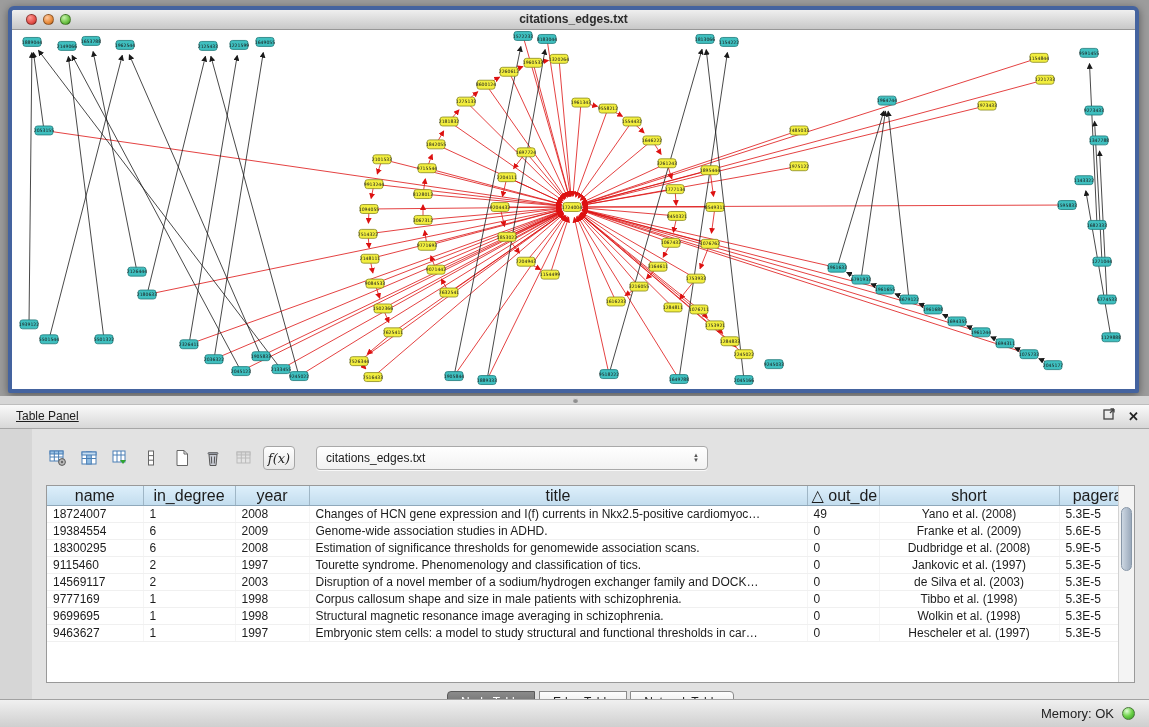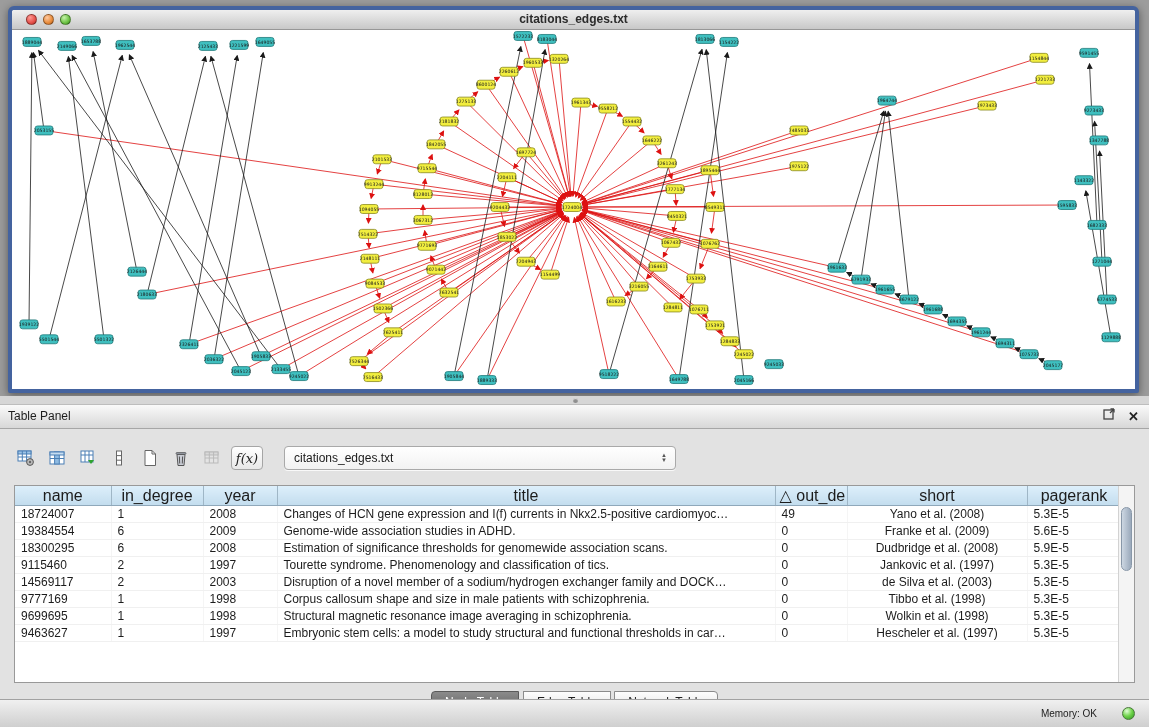--- a/index.html
+++ b/index.html
@@ -14,24 +14,24 @@
   .tl.min{left:31px;background:radial-gradient(circle at 35% 30%,#ffc9a0,#e88b3a 60%,#b35f1d);}
   .tl.zoom{left:48px;background:radial-gradient(circle at 35% 30%,#c5f3a9,#6cc244 60%,#3d8a20);}
   .net-canvas{position:absolute;top:20px;left:0;right:0;bottom:0;background:#fff;}
   .net-canvas svg{width:100%;height:100%;display:block;}
   svg text{font-family:"DejaVu Sans",sans-serif;}
 
   
   .bottom{position:absolute;left:0;top:396px;width:1149px;bottom:0;display:flex;flex-direction:column;background:#d6d6d6;}
   .splitter{height:8px;position:relative;}
   .splitter .dot{position:absolute;left:50%;top:2px;width:5px;height:5px;margin-left:-2px;border-radius:50%;background:#8f8f8f;box-shadow:inset 0 1px 1px rgba(255,255,255,.7);}
-  .panel-header{height:23px;line-height:23px;background:linear-gradient(#fafafa,#d7d7d7);border-top:1px solid #bdbdbd;border-bottom:1px solid #a6a6a6;padding:0 8px;font-size:12px;color:#1d1d1d;position:relative;}
+  .panel-header{height:23px;line-height:23px;background:linear-gradient(#fafafa,#d7d7d7);border-top:1px solid #bdbdbd;border-bottom:1px solid #a6a6a6;padding:0 16px;font-size:12px;color:#1d1d1d;position:relative;text-decoration:underline;}
   .ph-icons{position:absolute;right:10px;top:0;height:23px;display:flex;align-items:center;gap:12px;}
   .ph-icons .close-glyph{font-size:13px;font-weight:bold;color:#222;cursor:default;line-height:1;}
-  .panel-body{flex:1;background:#e2e2e2;padding:14px 14px 0 14px;overflow:hidden;}
+  .panel-body{flex:1;background:#e2e2e2;padding:14px 14px 0 14px;overflow:hidden;margin-left:32px;}
 
   
   .toolbar{height:30px;display:flex;align-items:center;gap:7px;}
   .tool-btn{width:24px;height:24px;display:inline-flex;align-items:center;justify-content:center;border-radius:4px;}
   .tool-btn.disabled{opacity:.45;}
   .fx-btn{width:30px;height:22px;border:1px solid #a5a5a5;border-radius:4px;background:linear-gradient(#ffffff,#e8e8e8);font-family:"DejaVu Serif",serif;font-style:italic;font-size:13px;color:#222;display:inline-flex;align-items:center;justify-content:center;}
   .dropdown{margin-left:14px;width:390px;height:22px;background:linear-gradient(#ffffff,#f2f2f2);border:1px solid #a9a9a9;border-radius:4px;display:flex;align-items:center;font-size:12px;color:#1a1a1a;position:relative;box-shadow:0 1px 0 rgba(255,255,255,.8);}
   .dropdown .dd-text{padding-left:9px;flex:1;white-space:nowrap;overflow:hidden;}
   .dd-arrows{width:16px;display:flex;flex-direction:column;align-items:center;justify-content:center;line-height:5px;color:#555;font-size:6px;padding-right:3px;}
 
@@ -46,21 +46,21 @@
   .vscroll .thumb{position:absolute;top:21px;left:2px;right:2px;height:62px;border-radius:6px;background:linear-gradient(90deg,#cdd7e2,#9aa9bb);border:1px solid #8897a8;}
 
   
   .tabs-row{margin-top:8px;text-align:center;}
   .seg{appearance:none;-webkit-appearance:none;font-family:"Liberation Sans",sans-serif;font-size:12px;padding:3px 13px;border:1px solid #8b8b8b;background:linear-gradient(#fdfdfd,#e1e1e1);color:#1d1d1d;margin:0;margin-left:-1px;cursor:default;}
   .seg:first-child{border-radius:4px 0 0 4px;margin-left:0;}
   .seg:last-child{border-radius:0 4px 4px 0;}
   .seg.active{background:linear-gradient(#8b8b8b,#606060);color:#fff;border-color:#5a5a5a;}
 
   
-  .status-bar{height:27px;background:linear-gradient(#f0f0f0,#cfcfcf);border-top:1px solid #a2a2a2;display:flex;align-items:center;justify-content:flex-end;gap:25px;padding:0 14px;font-size:10px;color:#222;}
+  .status-bar{height:27px;background:linear-gradient(#f0f0f0,#cfcfcf);border-top:1px solid #a2a2a2;display:flex;align-items:center;justify-content:flex-end;gap:8px;padding:0 14px;font-size:13px;color:#222;}
   .mem-dot{width:13px;height:13px;border-radius:50%;background:radial-gradient(circle at 35% 28%,#e3ffd9,#6fd34a 48%,#2e9422);border:1px solid #49793a;box-sizing:border-box;}
 </style>
 </head>
 <body>
 
 <div class="app">
 
   <div class="net-window">
     <div class="net-titlebar">
       <span class="tl close"></span>

